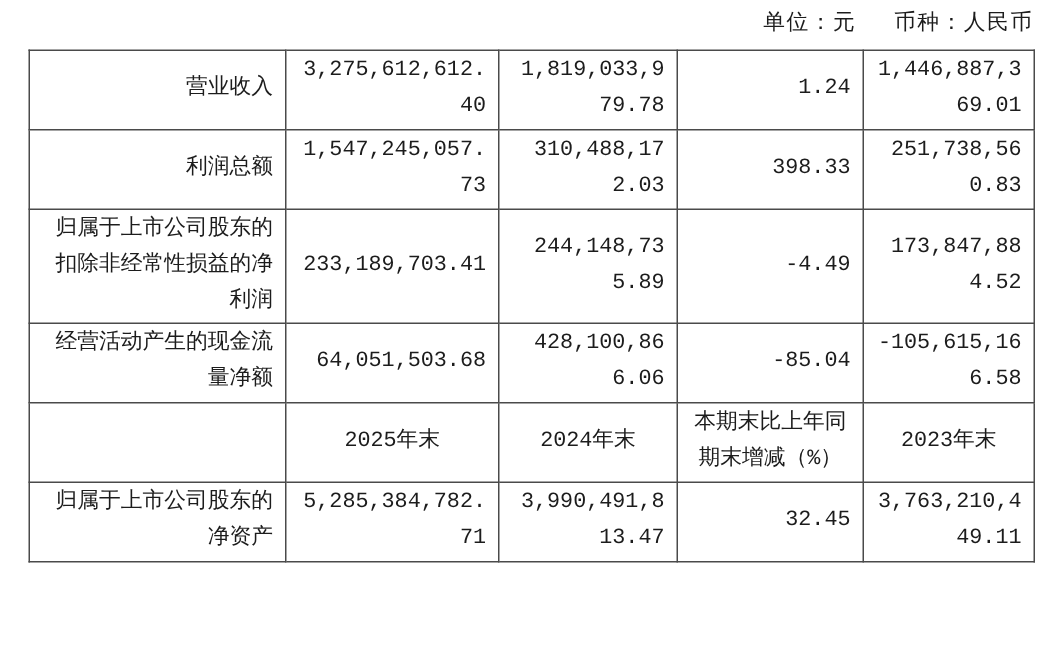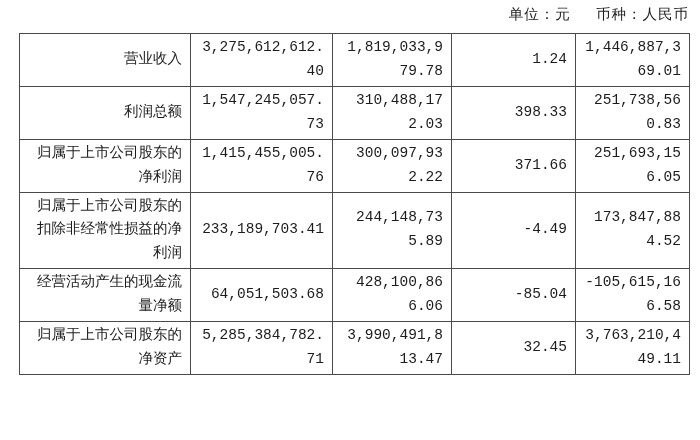--- a/index.html
+++ b/index.html
@@ -71,44 +71,44 @@
     </tr>
 
     <tr class="r30">
       <td class="lbl">利润总额</td>
       <td class="num">1,547,245,057.73</td>
       <td class="num">310,488,172.03</td>
       <td class="num">398.33</td>
       <td class="num">251,738,560.83</td>
     </tr>
 
-    <tr class="r50">
-      <td class="lbl">归属于上市公司股东的净利润</td>
-      <td class="num">1,415,455,005.76</td>
-      <td class="num">300,097,932.22</td>
-      <td class="num">371.66</td>
-      <td class="num">251,693,156.05</td>
-    </tr>
 
     <tr class="r50">
       <td class="lbl">归属于上市公司股东的扣除非经常性损益的净利润</td>
       <td class="num">233,189,703.41</td>
       <td class="num">244,148,735.89</td>
       <td class="num">-4.49</td>
       <td class="num">173,847,884.52</td>
     </tr>
 
     <tr class="r50">
       <td class="lbl">经营活动产生的现金流量净额</td>
       <td class="num">64,051,503.68</td>
       <td class="num">428,100,866.06</td>
       <td class="num">-85.04</td>
       <td class="num">-105,615,166.58</td>
     </tr>
 
+    <tr class="h2">
+      <td class="lbl"></td>
+      <td class="ctr">2025年末</td>
+      <td class="ctr">2024年末</td>
+      <td class="ctr">本期末比上年同期末增减（%）</td>
+      <td class="ctr">2023年末</td>
+    </tr>
 
     <tr class="r52">
       <td class="lbl">归属于上市公司股东的净资产</td>
       <td class="num">5,285,384,782.71</td>
       <td class="num">3,990,491,813.47</td>
       <td class="num">32.45</td>
       <td class="num">3,763,210,449.11</td>
     </tr>
 
   </tbody>

